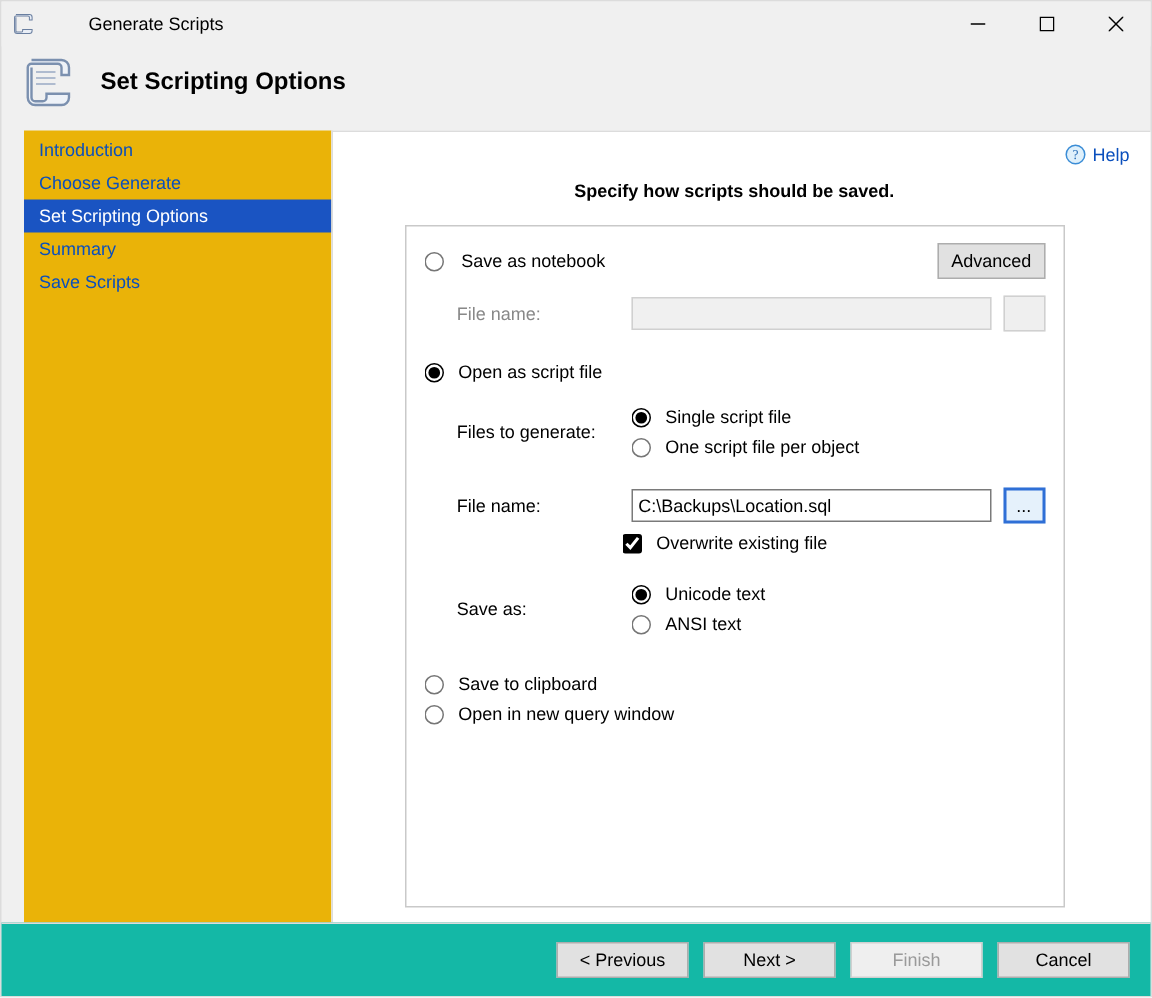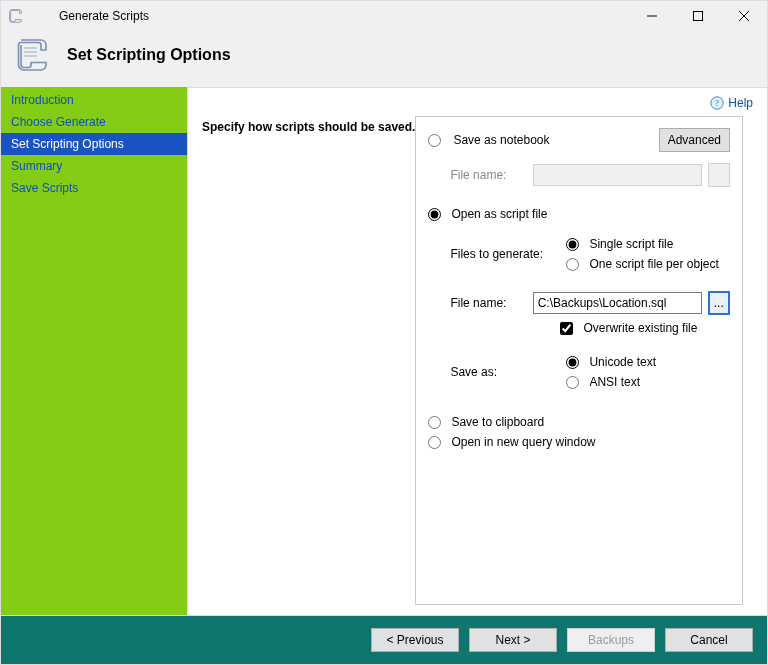--- a/index.html
+++ b/index.html
@@ -8,30 +8,30 @@
   .titlebar .icon-scroll-small { width: 18px; height: 18px; margin: 0 6px 0 6px; }
   .titlebar .title { flex: 0 0 auto; color: #000; margin-left: 28px; }
   .titlebar .spacer { flex: 1; }
   .winbtn { width: 46px; height: 30px; display: flex; align-items: center; justify-content: center; }
   .winbtn svg { stroke: #000; }
   .header { display: flex; align-items: center; padding: 4px 0 12px 12px; }
   .header .icon-scroll-big { width: 40px; height: 40px; margin-right: 14px; }
   .header .page-title { font-size: 16px; font-weight: 600; color: #000; }
 
   .body { flex: 1; display: flex; min-height: 0; }
-  .sidebar { width: 186px; background: #84cc16; padding-top: 2px; }
+  .sidebar { width: 205px; background: #eab308; padding-top: 2px; margin-left: 15px; }
   .nav-item { padding: 4px 10px; color: #0a4fbd; cursor: default; }
   .nav-item.selected { background: #1a54c2; color: #fff; }
 
   .main { flex: 1; display: flex; flex-direction: column; background: #fff; border-left: 1px solid #dcdcdc; border-top: 1px solid #dcdcdc; }
   .help-row { display: flex; justify-content: flex-end; align-items: center; padding: 8px 14px 6px 14px; gap: 4px; }
   .help-row .help-link { color: #0a4fbd; }
   .help-row .help-icon { width: 14px; height: 14px; }
 
-  .content { flex: 1; padding: 0 24px 10px 14px; display: flex; flex-direction: row; }
+  .content { flex: 1; padding: 0 24px 10px 14px; display: flex; flex-direction: column; align-items: center; }
   .instruction { font-weight: 600; padding: 4px 0 16px 0; }
   .panel { flex: 1; border: 1px solid #c9c9c9; background: #fff; padding: 10px 12px; overflow: auto; }
 
   .toprow { display: flex; align-items: center; }
   .toprow .radio-line { flex: 1; display: flex; align-items: center; gap: 6px; }
   .btn { height: 24px; padding: 0 8px; font: inherit; border: 1px solid #adadad; background: #e1e1e1; cursor: default; min-width: 70px; }
   .btn:disabled { color: #9a9a9a; background: #efefef; border-color: #d0d0d0; }
   .btn.small { min-width: 0; width: 28px; padding: 0 4px; }
   .btn.accent { border: 1px solid #2f6fd6; outline: 1px solid #2f6fd6; outline-offset: -2px; background: #e5f1fb; }
 
@@ -41,21 +41,21 @@
   .indent { padding-left: 22px; }
   .indent2 { padding-left: 132px; }
 
   input[type=text] { font: inherit; height: 20px; border: 1px solid #7a7a7a; padding: 0 4px; }
   input[type=text]:disabled { background: #f0f0f0; border-color: #d0d0d0; color: #888;}
   input[type=radio], input[type=checkbox] { margin: 0 6px 0 0; accent-color: #000; }
 
   .radio-line, .check-line { display: flex; align-items: center; gap: 4px; margin: 6px 0; }
   .section-gap { height: 14px; }
 
-  .footer { height: 48px; border-top: 1px solid #dcdcdc; display: flex; align-items: center; justify-content: flex-end; gap: 10px; padding: 0 14px; background:#0f766e; }
+  .footer { height: 48px; border-top: 1px solid #dcdcdc; display: flex; align-items: center; justify-content: flex-end; gap: 10px; padding: 0 14px; background:#14b8a6; }
   .footer .btn { min-width: 88px; }
 
   
   .scroll-svg { display: block; }
 </style>
 </head>
 <body>
 
 <div class="window">
 
@@ -199,17 +199,17 @@
           </label>
 
         </div>
       </div>
     </div>
   </div>
 
   <div class="footer">
     <button class="btn">&lt; Previous</button>
     <button class="btn">Next &gt;</button>
-    <button class="btn" disabled="">Backups</button>
+    <button class="btn" disabled="">Finish</button>
     <button class="btn">Cancel</button>
   </div>
 
 </div>
 
 </body></html>

